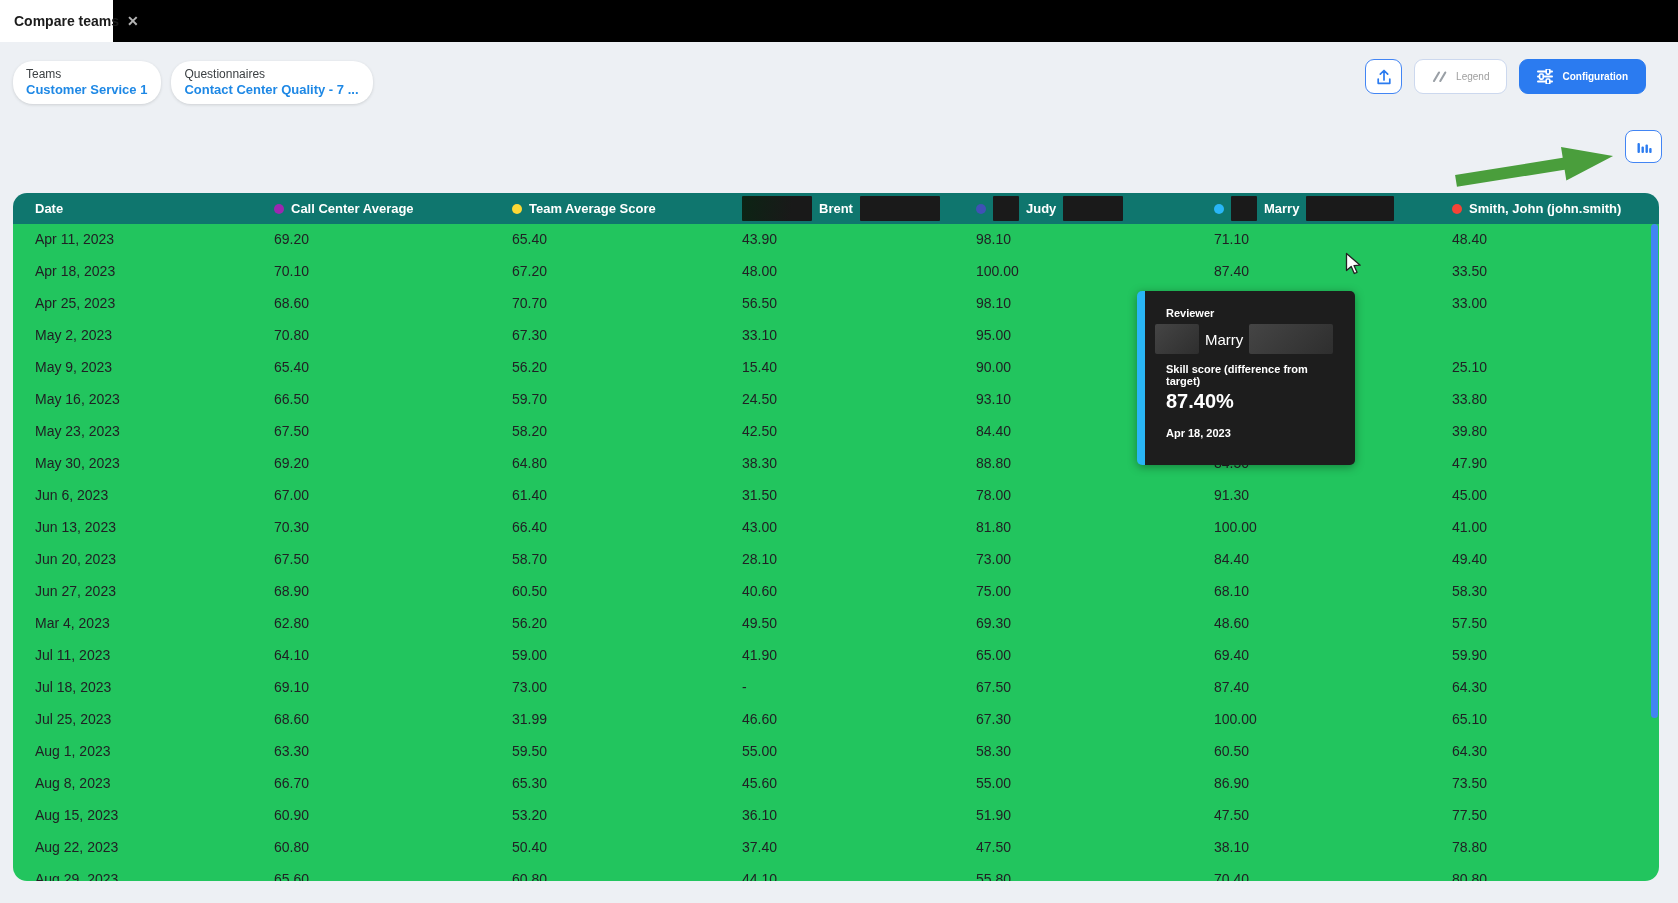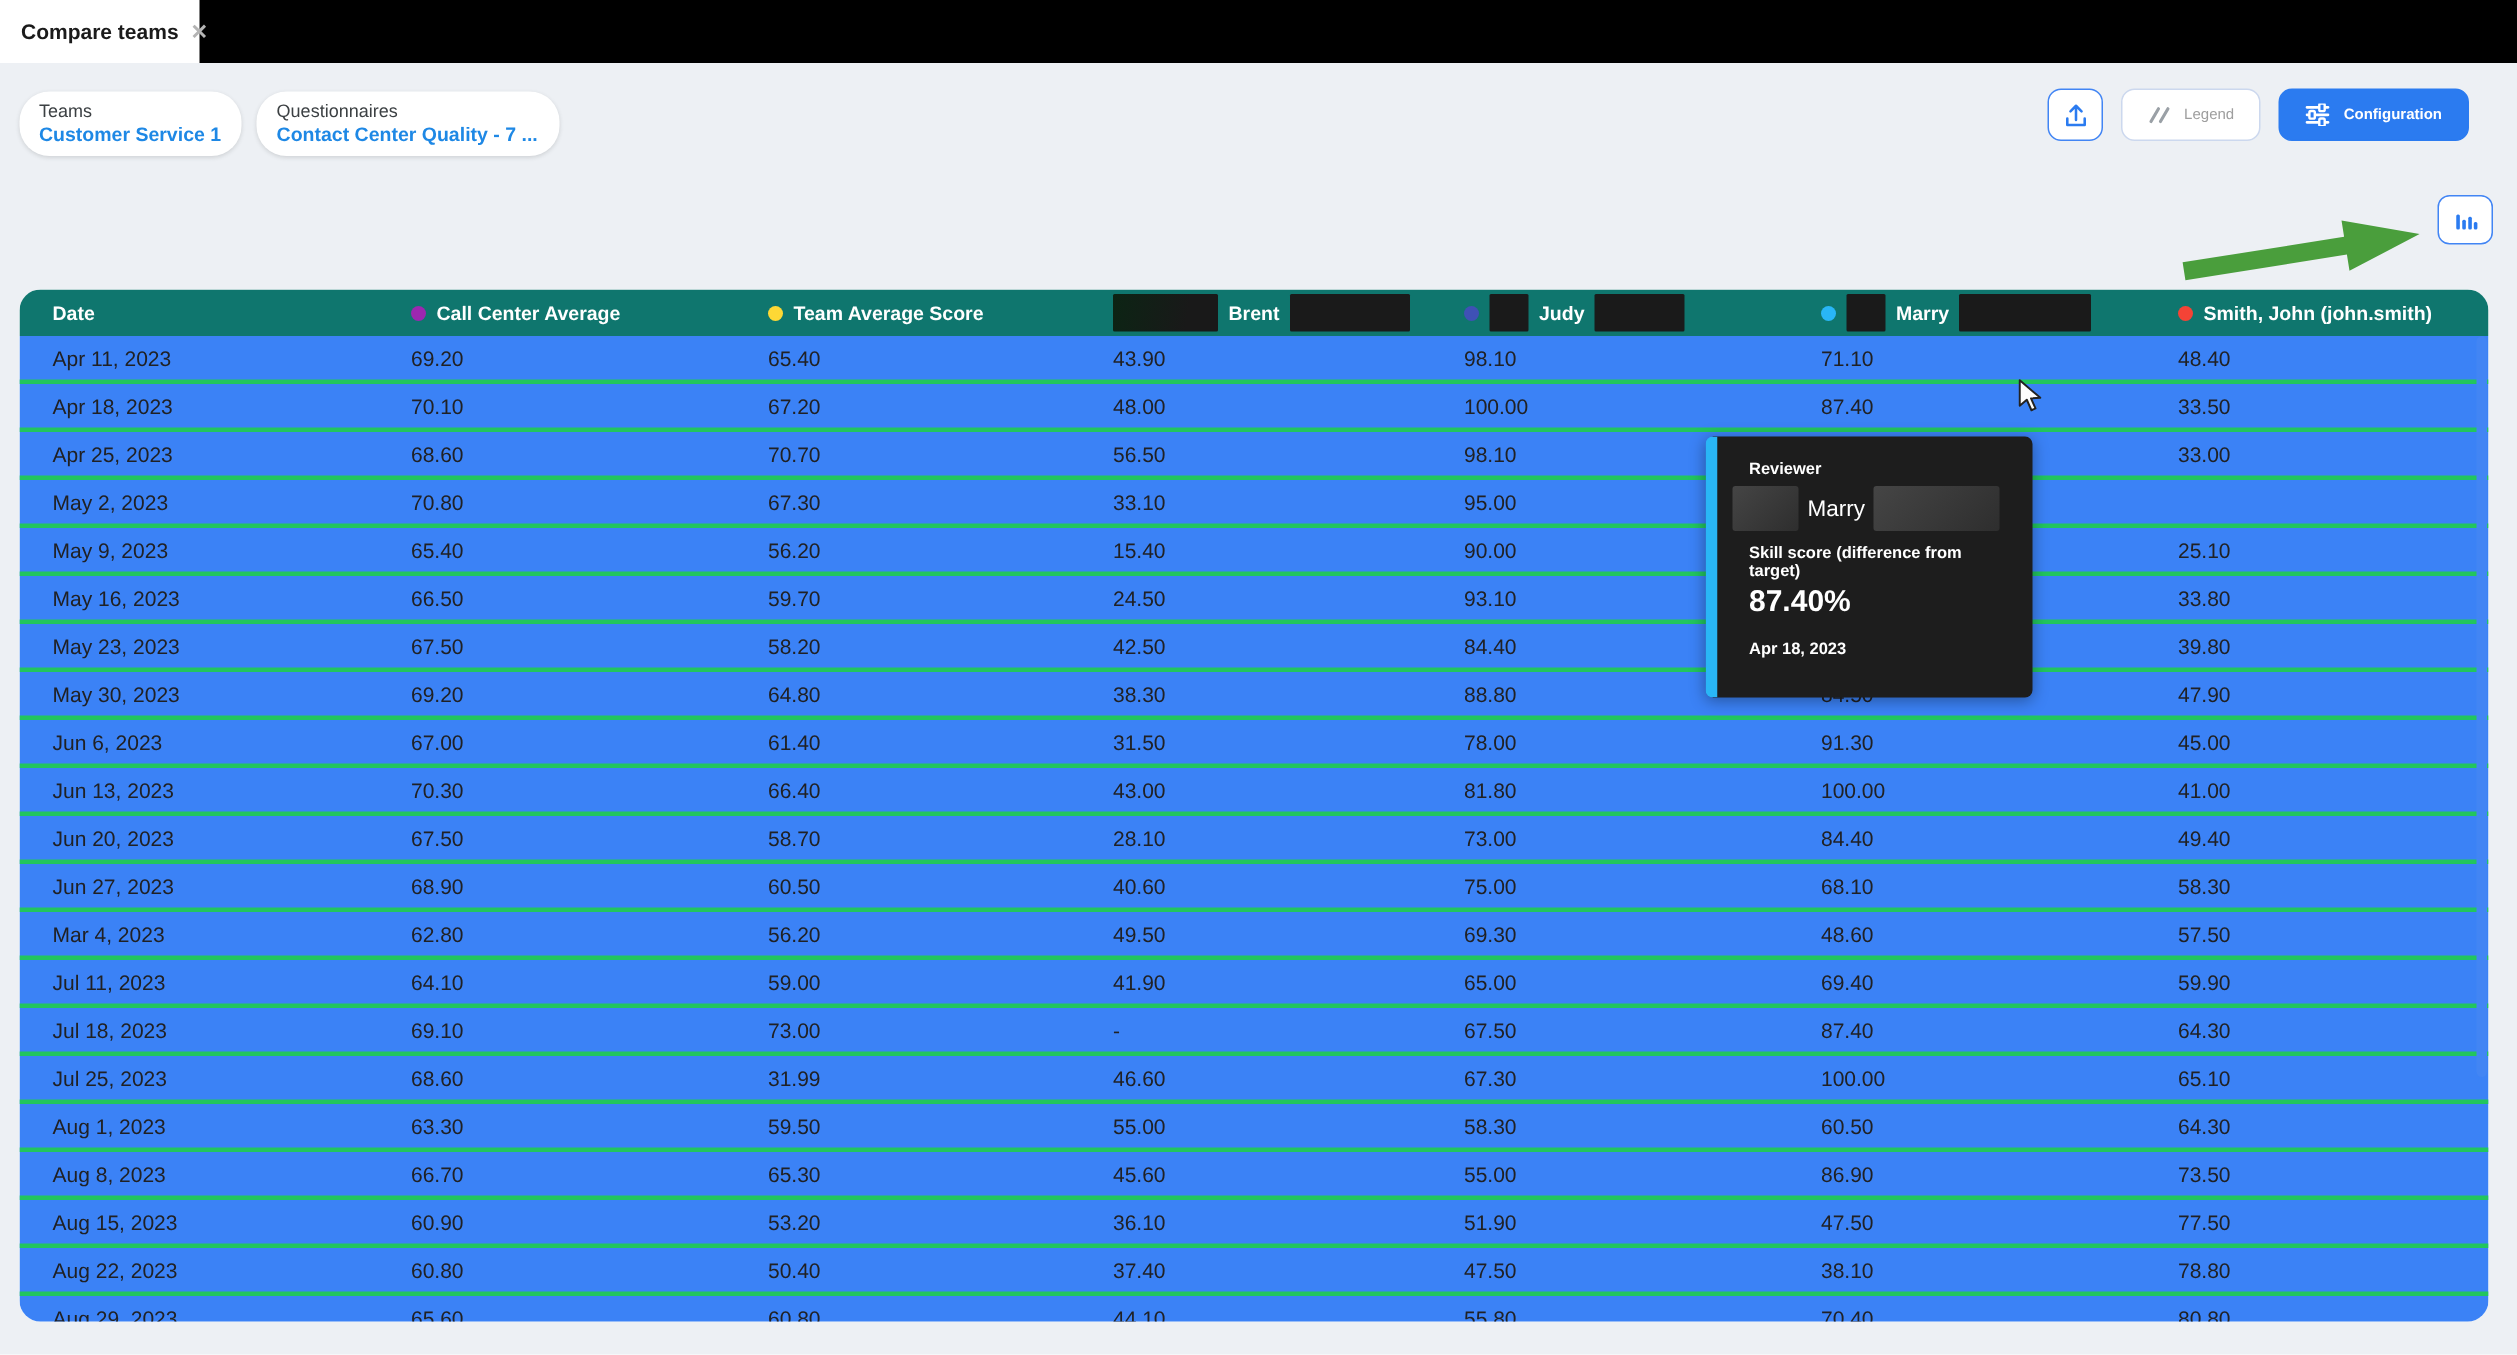--- a/index.html
+++ b/index.html
@@ -7,21 +7,21 @@
   body {
     font-family:"Liberation Sans", sans-serif;
     background:#edf0f4;
     position:relative;
     overflow:hidden;
     color:#202124;
   }
   
   .tabbar { position:absolute; left:0; top:0; width:1678px; height:42px; background:#000; }
   .tab {
-    position:absolute; left:0; top:0; width:133px; height:42px; background:#fff;
+    position:absolute; left:0; top:0; width:113px; height:42px; background:#fff;
     display:flex; align-items:center; padding:0 10px 0 14px; gap:8px;
   }
   .tab-label { font-size:14px; font-weight:bold; color:#1b1b1b; white-space:nowrap; }
   .tab-close { color:#b4b4b4; font-size:14px; font-weight:bold; cursor:pointer; line-height:1; }
   
   .chips { position:absolute; left:13px; top:61px; display:flex; gap:10px; }
   .chip {
     background:#fff; border-radius:20px; padding:6px 14px 7px 13px;
     box-shadow:0 1px 3px rgba(60,64,67,.18);
   }
@@ -53,21 +53,21 @@
     display:grid;
     grid-template-columns:248px 238px 230px 234px 238px 238px 1fr;
   }
   .thead { background:#0f766e; height:31px; }
   .hcell { display:flex; align-items:center; gap:7px; padding-left:13px; overflow:hidden; }
   .hcell.c0 { padding-left:22px; }
   .hlabel { color:#fff; font-size:13px; font-weight:bold; white-space:nowrap; }
   .dot { width:10px; height:10px; border-radius:50%; flex:0 0 auto; }
   .redact { height:25px; background:#1a1a1a; border-radius:1px; flex:0 0 auto; }
   .redact.green { background:linear-gradient(100deg,#0c2414 0%,#191919 70%); }
-  .trow { height:32px; border-bottom:3px solid #22c55e; background:#3b82f6; }
+  .trow { height:32px; border-bottom:7px solid #22c55e; background:#22c55e; }
   .cell { font-size:14px; color:#202124; line-height:31px; padding-left:13px; white-space:nowrap; }
   .cell.c0 { padding-left:22px; }
   
   .vscroll {
     position:absolute; right:1px; top:31px; width:7px; height:494px;
     background:#4285f4; border-radius:4px; cursor:grab;
   }
   
   .tooltip {
     position:absolute; left:1137px; top:291px; width:218px; height:174px;

